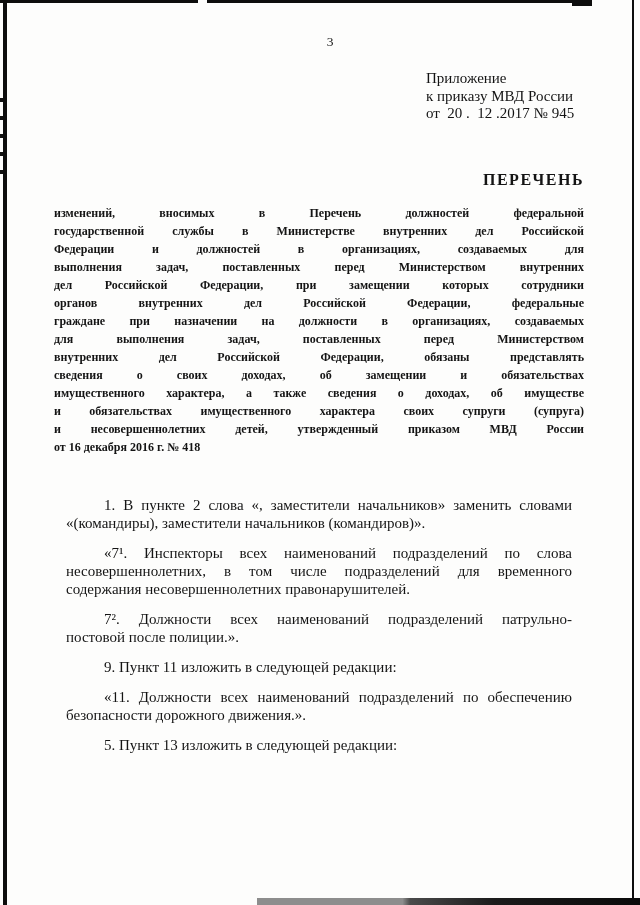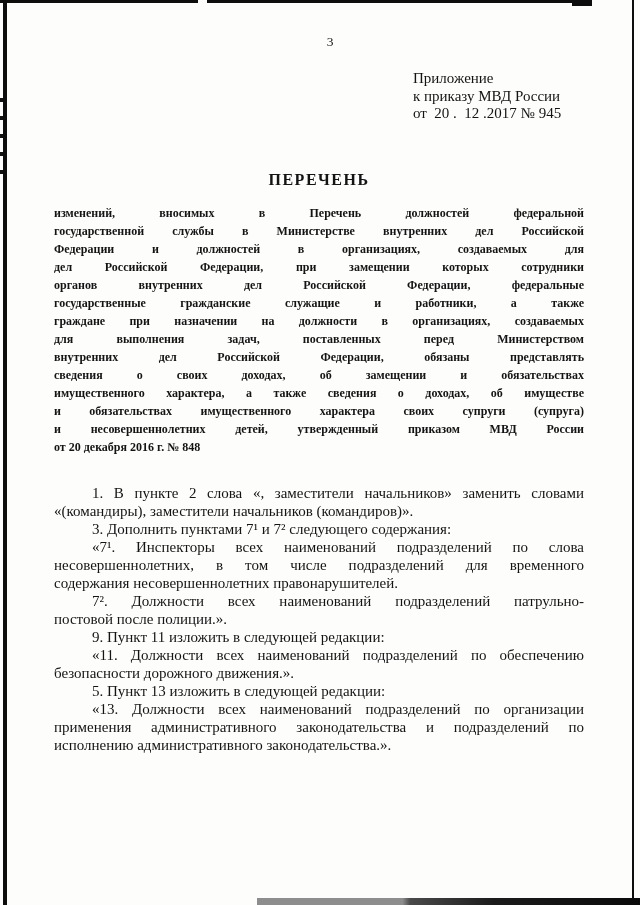--- a/index.html
+++ b/index.html
@@ -10,31 +10,31 @@
   }
   
   .art{position:absolute;background:#0d0d0d;}
   .bottom-bar{position:absolute;left:257px;top:898px;width:383px;height:7px;
     background:linear-gradient(to right,#8d8d8d 0%,#8d8d8d 38%,#4a4a4a 40%,#1b1b1b 62%,#0a0a0a 100%);}
   .left-ticks{position:absolute;left:0;top:98px;width:3px;height:86px;
     background:repeating-linear-gradient(to bottom,#111 0 4px,transparent 4px 18px);}
   
   .pagenum{position:absolute;left:300px;top:34px;width:60px;text-align:center;
     font-size:13.5px;line-height:16px;}
-  .annex{position:absolute;left:413px;top:70px;font-size:15px;line-height:17.5px;white-space:nowrap;}
-  .doc-title{position:absolute;left:54px;top:170px;width:530px;text-align:center;
+  .annex{position:absolute;left:426px;top:70px;font-size:15px;line-height:17.5px;white-space:nowrap;}
+  .doc-title{position:absolute;left:54px;top:170px;width:530px;text-align:right;
     font-weight:bold;font-size:16px;line-height:19px;letter-spacing:1.5px;}
   .preamble{position:absolute;left:54px;top:204px;width:530px;
     font-weight:bold;font-size:12px;line-height:18px;}
   .items{position:absolute;left:54px;top:484px;width:530px;font-size:15px;line-height:18px;}
   .jline{text-align:justify;text-align-last:justify;}
   .preamble .jline:last-child{text-align-last:left;}
   .para .jline:last-child{text-align-last:left;}
   .para .jline:first-child{text-indent:38px;}
-  .para{margin:0;}
+  .para{margin:12px;}
 </style>
 </head>
 <body>
 
 <div class="page">
 
   <div class="art" style="left:0;top:0;width:198px;height:3px;"></div>
   <div class="art" style="left:207px;top:0;width:385px;height:3px;"></div>
   <div class="art" style="left:572px;top:0;width:20px;height:6px;"></div>
   <div class="art" style="left:3px;top:0;width:4px;height:905px;"></div>
@@ -49,60 +49,52 @@
     <div>к приказу МВД России</div>
     <div>от&nbsp; 20&nbsp;.&nbsp; 12&nbsp;.2017 № 945</div>
   </div>
 
   <div class="doc-title">ПЕРЕЧЕНЬ</div>
 
   <div class="preamble">
     <div class="jline">изменений, вносимых в Перечень должностей федеральной</div>
     <div class="jline">государственной службы в Министерстве внутренних дел Российской</div>
     <div class="jline">Федерации и должностей в организациях, создаваемых для</div>
+    <div class="jline">выполнения задач, поставленных перед Министерством внутренних</div>
     <div class="jline">дел Российской Федерации, при замещении которых сотрудники</div>
     <div class="jline">органов внутренних дел Российской Федерации, федеральные</div>
-    <div class="jline">государственные гражданские служащие и работники, а также</div>
     <div class="jline">граждане при назначении на должности в организациях, создаваемых</div>
     <div class="jline">для выполнения задач, поставленных перед Министерством</div>
     <div class="jline">внутренних дел Российской Федерации, обязаны представлять</div>
     <div class="jline">сведения о своих доходах, об замещении и обязательствах</div>
     <div class="jline">имущественного характера, а также сведения о доходах, об имуществе</div>
     <div class="jline">и обязательствах имущественного характера своих супруги (супруга)</div>
     <div class="jline">и несовершеннолетних детей, утвержденный приказом МВД России</div>
-    <div class="jline">от 20 декабря 2016 г. № 848</div>
+    <div class="jline">от 16 декабря 2016 г. № 418</div>
   </div>
 
   <div class="items">
     <div class="para">
       <div class="jline">1. В пункте 2 слова «, заместители начальников» заменить словами</div>
       <div class="jline">«(командиры), заместители начальников (командиров)».</div>
-    </div>
-    <div class="para">
-      <div class="jline">3. Дополнить пунктами 7¹ и 7² следующего содержания:</div>
     </div>
     <div class="para">
       <div class="jline">«7¹. Инспекторы всех наименований подразделений по слова</div>
       <div class="jline">несовершеннолетних, в том числе подразделений для временного</div>
       <div class="jline">содержания несовершеннолетних правонарушителей.</div>
     </div>
     <div class="para">
       <div class="jline">7². Должности всех наименований подразделений патрульно-</div>
       <div class="jline">постовой после полиции.».</div>
     </div>
     <div class="para">
       <div class="jline">9. Пункт 11 изложить в следующей редакции:</div>
     </div>
     <div class="para">
       <div class="jline">«11. Должности всех наименований подразделений по обеспечению</div>
       <div class="jline">безопасности дорожного движения.».</div>
     </div>
     <div class="para">
       <div class="jline">5. Пункт 13 изложить в следующей редакции:</div>
     </div>
-    <div class="para">
-      <div class="jline">«13. Должности всех наименований подразделений по организации</div>
-      <div class="jline">применения административного законодательства и подразделений по</div>
-      <div class="jline">исполнению административного законодательства.».</div>
-    </div>
   </div>
 
 </div>
 
 </body></html>

